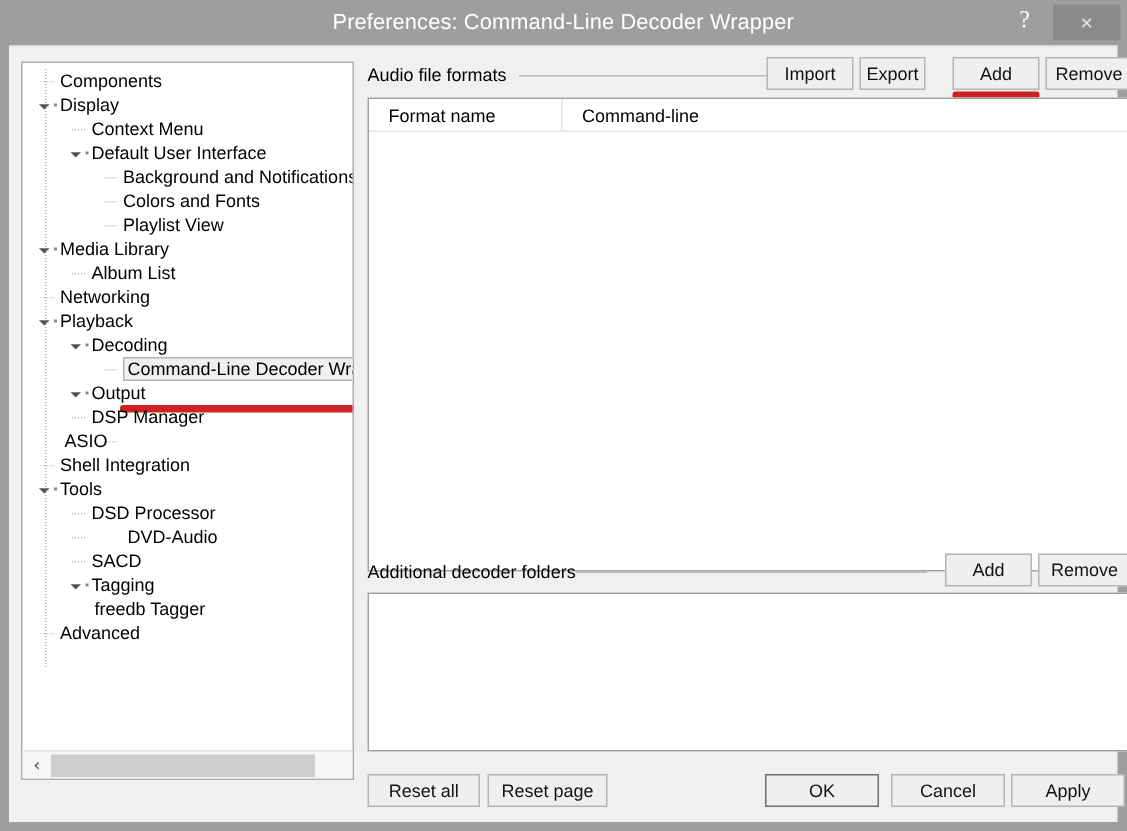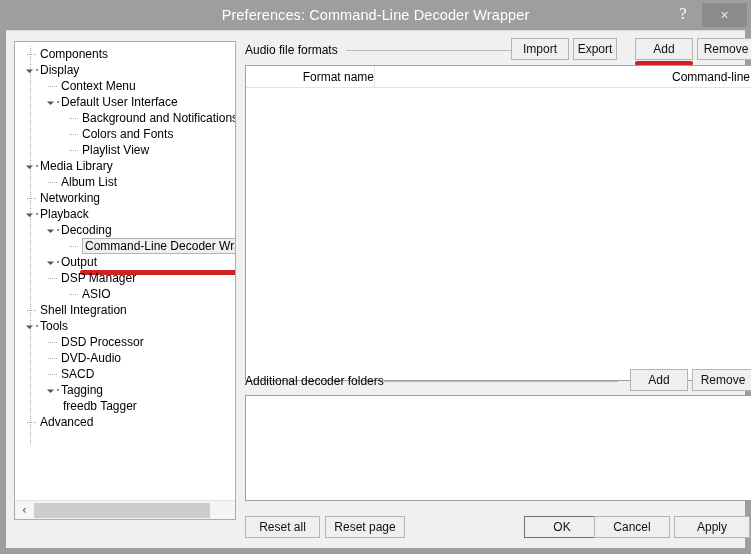--- a/index.html
+++ b/index.html
@@ -200,23 +200,22 @@
     height: 22px;
     background: #ffffff;
     border-bottom: 1px solid #e4e4e4;
   }
   .lhead .col {
     position: absolute;
     top: 0; height: 22px;
     line-height: 22px;
     font-size: 12px;
     color: #000000;
-    padding-left: 1px;
+    padding-left: 13px;
     white-space: nowrap;
-    text-align: right;
   }
   .colsep {
     position: absolute;
     top: 0; height: 22px;
     width: 1px;
     background: #e4e4e4;
   }
 </style>
 </head>
 <body>
@@ -243,25 +242,25 @@
           <div class="tnode"><div class="elbow" style="left: 54px;"></div><span class="lbl" style="margin-left: 67px;">Playlist View</span></div>
           <div class="tnode"><div class="arrow" style="left: 12px;"></div><div class="dotsep" style="left: 21px;"></div><span class="lbl" style="margin-left: 25px;">Media Library</span></div>
           <div class="tnode"><div class="elbow" style="left: 33px;"></div><span class="lbl" style="margin-left: 46px;">Album List</span></div>
           <div class="tnode"><div class="elbow" style="left: 12px;"></div><span class="lbl" style="margin-left: 25px;">Networking</span></div>
           <div class="tnode"><div class="arrow" style="left: 12px;"></div><div class="dotsep" style="left: 21px;"></div><span class="lbl" style="margin-left: 25px;">Playback</span></div>
           <div class="tnode"><div class="arrow" style="left: 33px;"></div><div class="dotsep" style="left: 42px;"></div><span class="lbl" style="margin-left: 46px;">Decoding</span></div>
           <div class="tnode selected"><div class="elbow" style="left: 54px;"></div><span class="lbl" style="margin-left: 67px;">Command-Line Decoder Wrappe</span></div>
           <div class="redline" style="left: 65px; top: 224px; width: 174px;"></div>
           <div class="tnode"><div class="arrow" style="left: 33px;"></div><div class="dotsep" style="left: 42px;"></div><span class="lbl" style="margin-left: 46px;">Output</span></div>
           <div class="tnode"><div class="elbow" style="left: 33px;"></div><span class="lbl" style="margin-left: 46px;">DSP Manager</span></div>
-          <div class="tnode"><div class="elbow" style="left: 54px;"></div><span class="lbl" style="margin-left: 67px;">ASIO</span></div>
+          <div class="tnode"><div class="elbow" style="left: 54px;"></div><span class="lbl" style="margin-left: 28px;">ASIO</span></div>
           <div class="tnode"><div class="elbow" style="left: 12px;"></div><span class="lbl" style="margin-left: 25px;">Shell Integration</span></div>
           <div class="tnode"><div class="arrow" style="left: 12px;"></div><div class="dotsep" style="left: 21px;"></div><span class="lbl" style="margin-left: 25px;">Tools</span></div>
           <div class="tnode"><div class="elbow" style="left: 33px;"></div><span class="lbl" style="margin-left: 46px;">DSD Processor</span></div>
-          <div class="tnode"><div class="elbow" style="left: 33px;"></div><span class="lbl" style="margin-left: 46px;">DVD-Audio</span></div>
+          <div class="tnode"><div class="elbow" style="left: 33px;"></div><span class="lbl" style="margin-left: 70px;">DVD-Audio</span></div>
           <div class="tnode"><div class="elbow" style="left: 33px;"></div><span class="lbl" style="margin-left: 46px;">SACD</span></div>
           <div class="tnode"><div class="arrow" style="left: 33px;"></div><div class="dotsep" style="left: 42px;"></div><span class="lbl" style="margin-left: 46px;">Tagging</span></div>
           <div class="tnode"><div class="elbow" style="left: 54px;"></div><span class="lbl" style="margin-left: 48px;">freedb Tagger</span></div>
           <div class="tnode"><div class="elbow" style="left: 12px;"></div><span class="lbl" style="margin-left: 25px;">Advanced</span></div>
         </div>
       <div class="hscroll">
         <div class="hs-arrow left">‹</div>
         <div class="hs-thumb"></div>
 
       </div>
@@ -292,19 +291,19 @@
 
       <button class="btn" style="left:390px; top:338px; width:58px;">Add</button>
       <button class="btn" style="left:452px; top:338px; width:62px;">Remove</button>
 
       <div class="listbox" style="left:5px; top:364px; width:510px; height:106px;">
         
       </div>
 
       <button class="btn" style="left:5px; top:485px; width:75px;">Reset all</button>
       <button class="btn" style="left:85px; top:485px; width:80px;">Reset page</button>
-      <button class="btn default" style="left:284px; top:485px; width:76px;">OK</button>
+      <button class="btn default" style="left:270px; top:485px; width:76px;">OK</button>
       <button class="btn" style="left:354px; top:485px; width:76px;">Cancel</button>
       <button class="btn" style="left:434px; top:485px; width:76px;">Apply</button>
 
     </div>
   </div>
 </div>
 
 </body></html>

